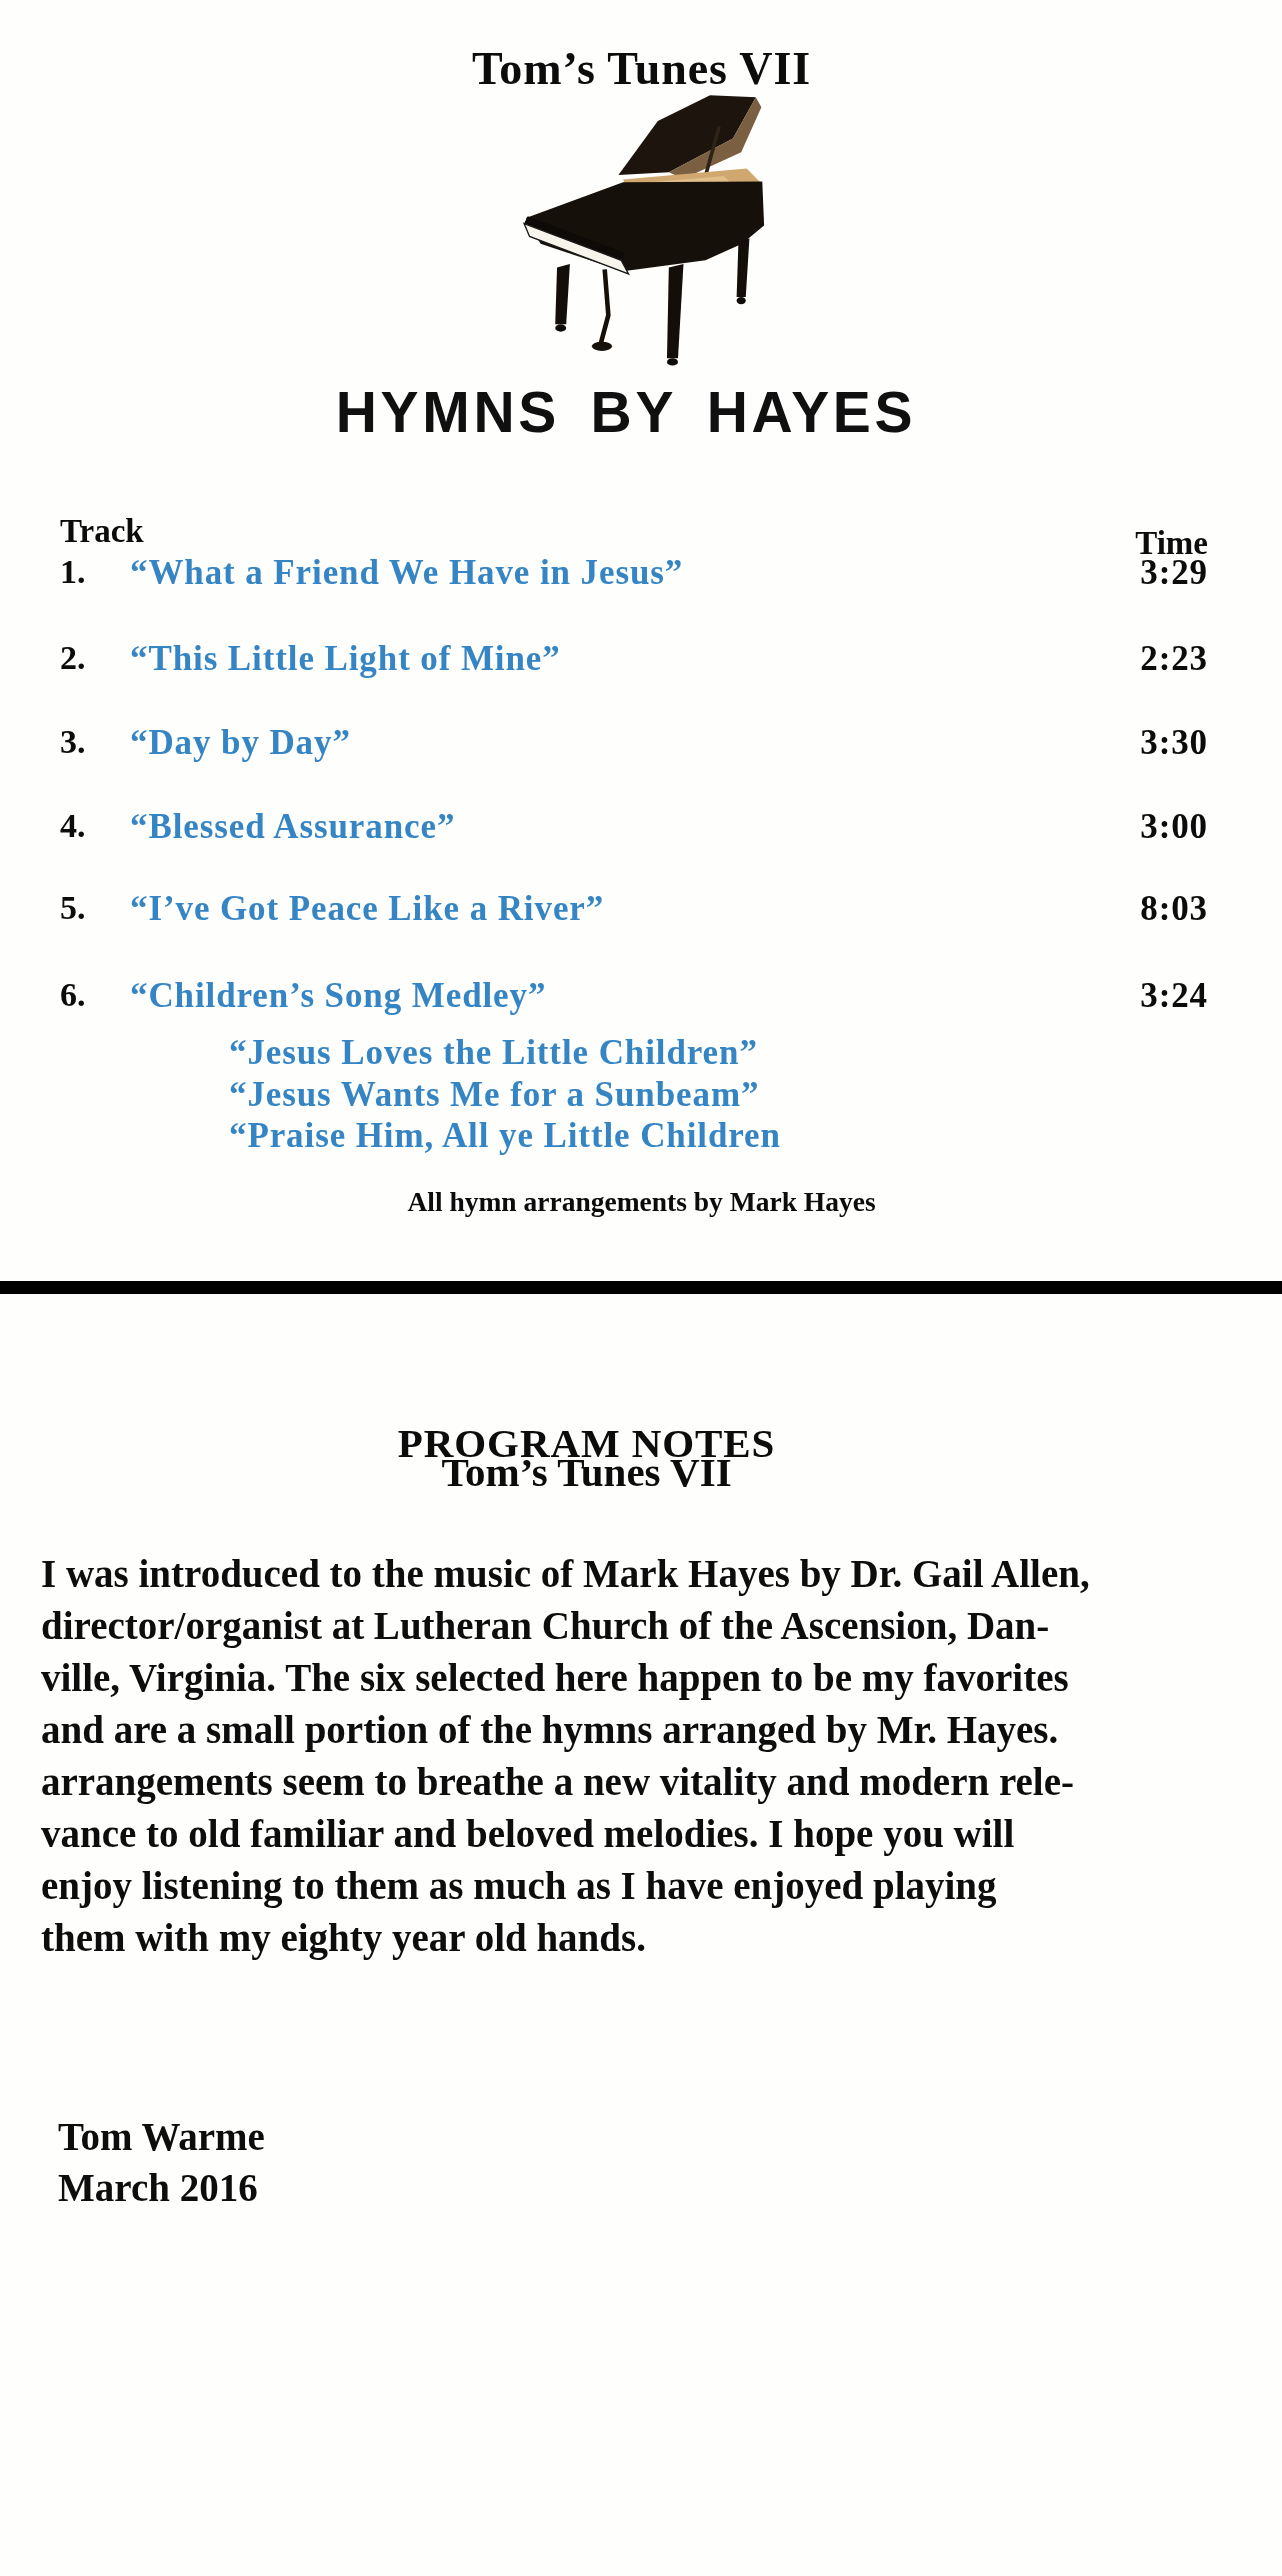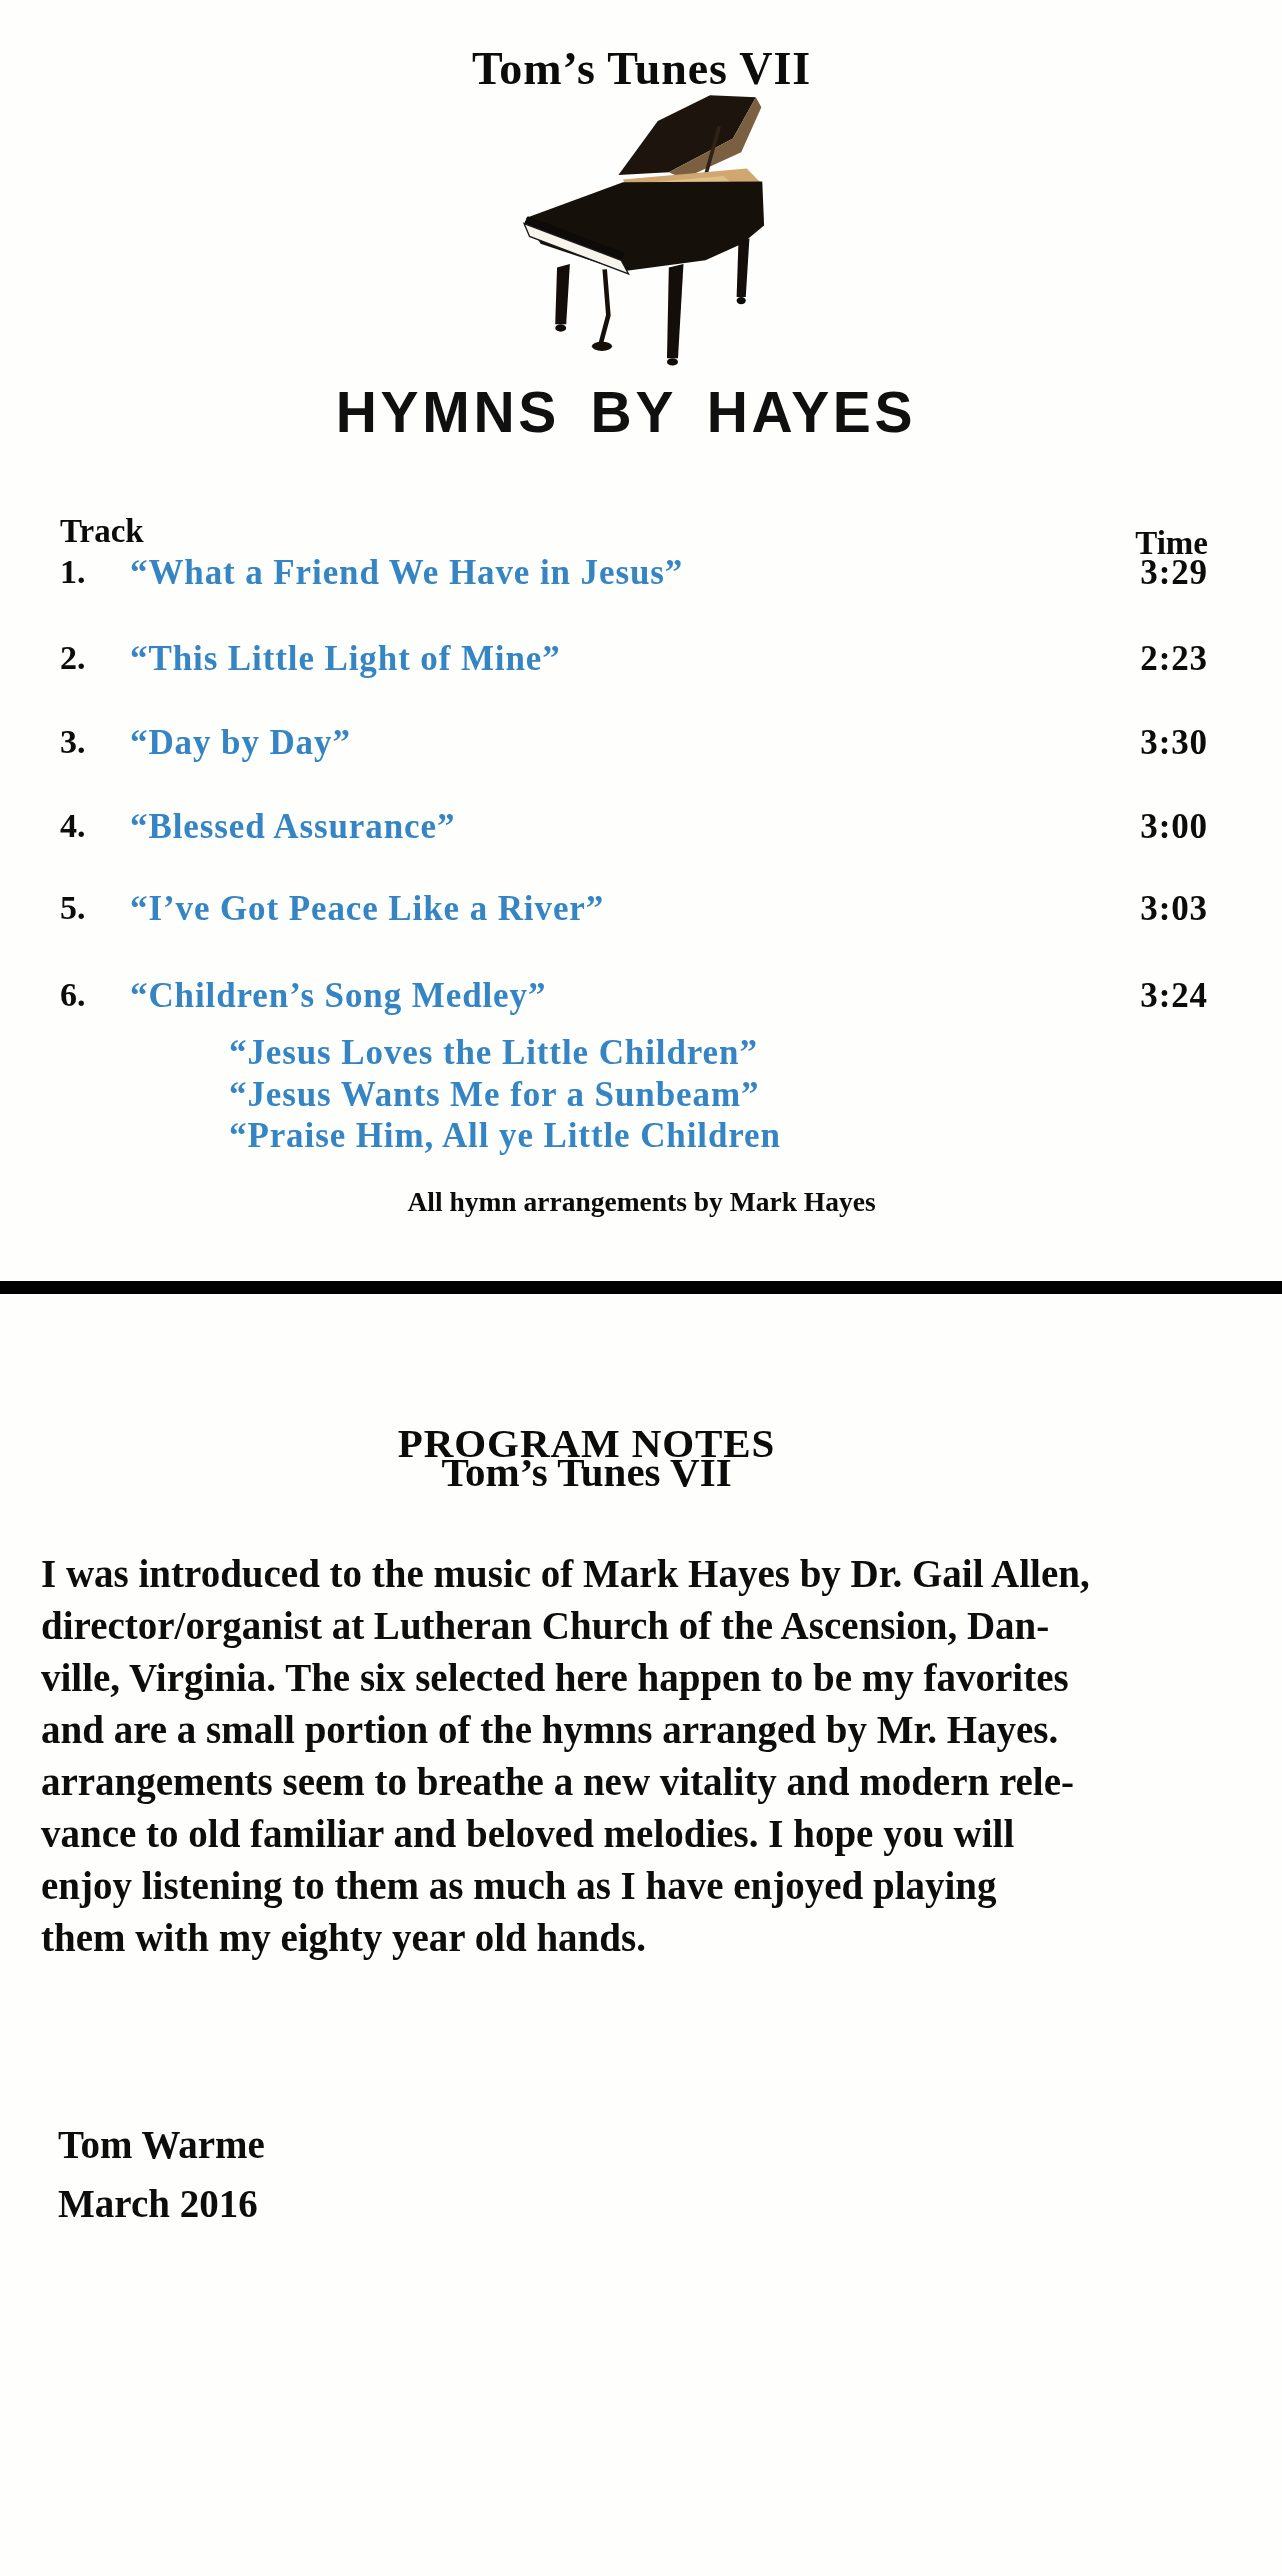--- a/index.html
+++ b/index.html
@@ -41,21 +41,21 @@
   }
   .pn-body{
     position:absolute;left:41px;top:1548px;
     font:bold 39px "Liberation Serif",serif;line-height:52px;color:#0d0d0d;
   }
   .pn-line{white-space:nowrap;height:52px;}
   .signature{
     position:absolute;left:58px;top:2111px;
     font:bold 39px "Liberation Serif",serif;line-height:51px;color:#0d0d0d;
   }
-  .sig-line{white-space:nowrap;height:51px;margin-top:8px;}
+  .sig-line{white-space:nowrap;height:51px;}
 </style>
 </head>
 <body>
 
 <div class="album-title">Tom’s Tunes VII</div>
 
 <div class="piano">
   <svg width="275" height="284" viewBox="0 0 300 310" xmlns="http://www.w3.org/2000/svg">
 
     <polygon points="115,95 158,36 215,8 265,10 240,55 170,92" fill="#1d140d"></polygon>
@@ -108,21 +108,21 @@
   <span class="track-time">3:30</span>
 </div>
 <div class="track-row" style="top:807px">
   <span class="track-num">4.</span>
   <span class="track-title">“Blessed Assurance”</span>
   <span class="track-time">3:00</span>
 </div>
 <div class="track-row" style="top:889px">
   <span class="track-num">5.</span>
   <span class="track-title">“I’ve Got Peace Like a River”</span>
-  <span class="track-time">3:03</span>
+  <span class="track-time">8:03</span>
 </div>
 <div class="track-row" style="top:976px">
   <span class="track-num">6.</span>
   <span class="track-title">“Children’s Song Medley”</span>
   <span class="track-time">3:24</span>
 </div>
 
 <div class="subline" style="top:1021px">“Jesus Loves the Little Children”</div>
 <div class="subline" style="top:1063px">“Jesus Wants Me for a Sunbeam”</div>
 <div class="subline" style="top:1104px">“Praise Him, All ye Little Children</div>

